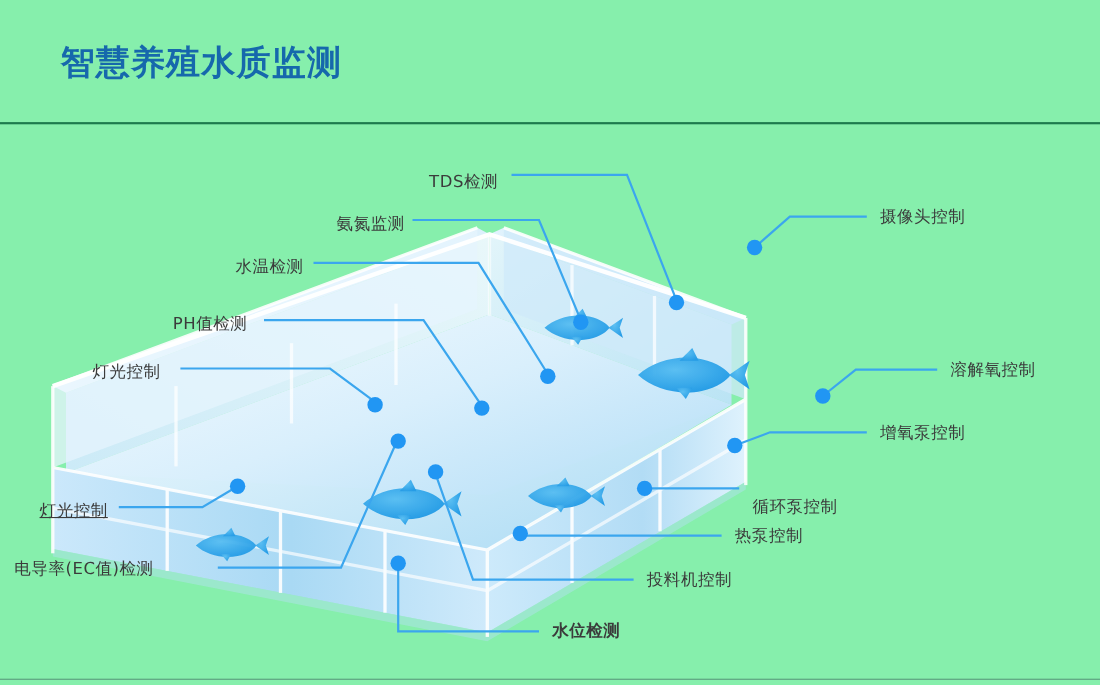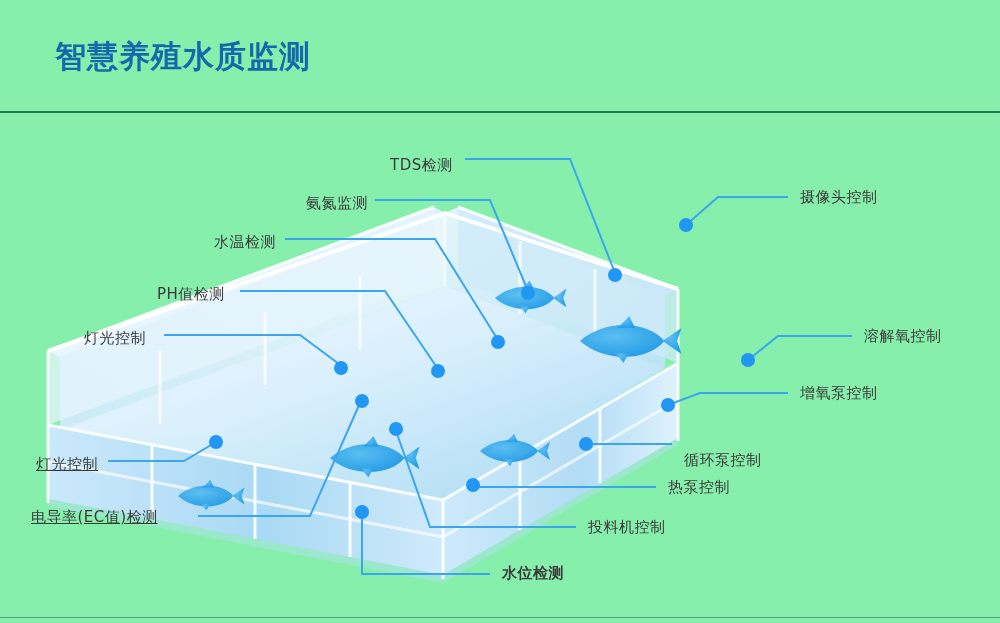--- a/index.html
+++ b/index.html
@@ -245,21 +245,21 @@
         </g>
       </svg>
     </div>
 
     <div class="label left" style="left:390px;top:43px;">TDS检测</div>
     <div class="label left" style="left:306px;top:81px;text-align:center;">氨氮监测</div>
     <div class="label left" style="left:214px;top:120px;">水温检测</div>
     <div class="label left" style="left:157px;top:172px;">PH值检测</div>
     <div class="label left" style="left:84px;top:216px;">灯光控制</div>
     <div class="label left" style="left:36px;top:342px;text-decoration:underline;">灯光控制</div>
-    <div class="label left" style="left:31px;top:395px;text-decoration:underline;">电导率(EC值)检测</div>
+    <div class="label left" style="left:13px;top:395px;">电导率(EC值)检测</div>
     <div class="label right" style="left:502px;top:451px;font-weight:bold;">水位检测</div>
     <div class="label right" style="left:588px;top:405px;">投料机控制</div>
     <div class="label right" style="left:668px;top:365px;">热泵控制</div>
     <div class="label right" style="left:684px;top:338px;">循环泵控制</div>
     <div class="label right" style="left:800px;top:271px;">增氧泵控制</div>
     <div class="label right" style="left:864px;top:214px;">溶解氧控制</div>
     <div class="label right" style="left:800px;top:75px;font-family:Liberation Serif, serif;">摄像头控制</div>
   </div>
 
   <div class="rule" id="rule-bottom"></div>

